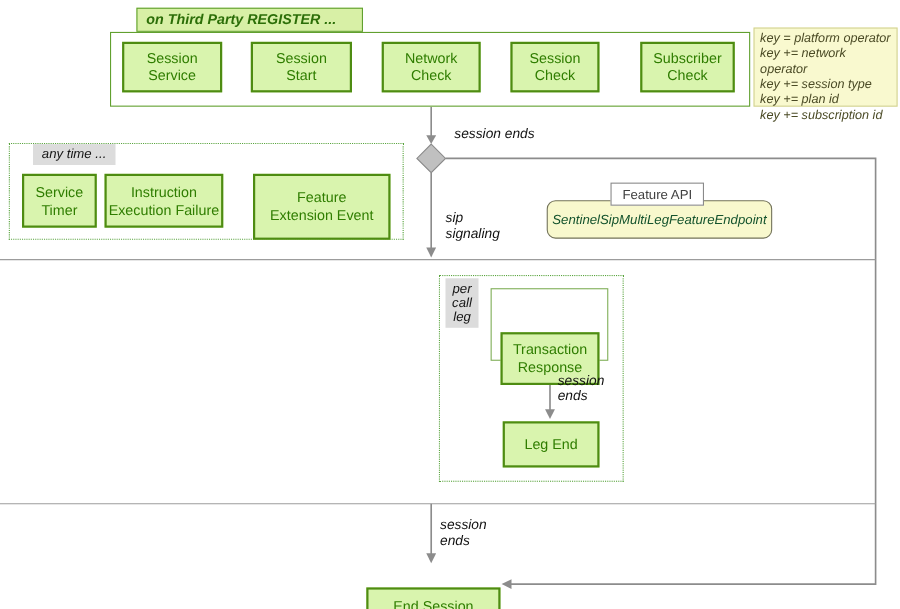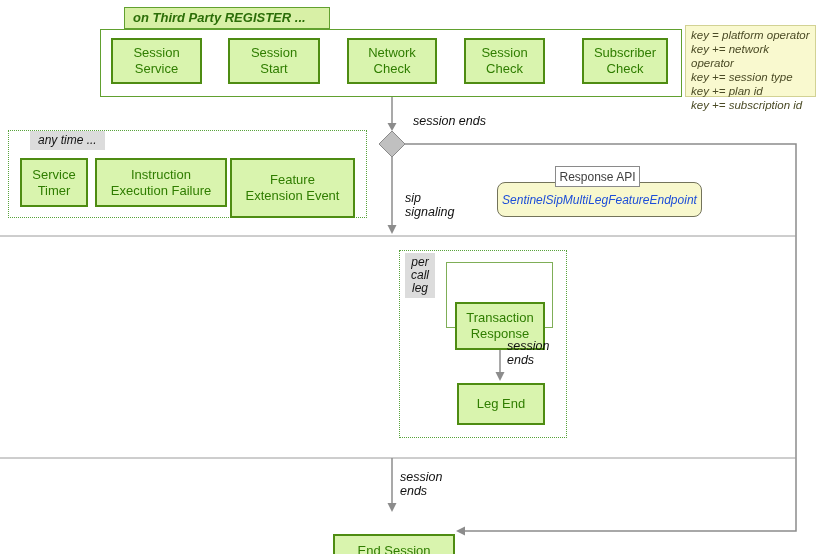--- a/index.html
+++ b/index.html
@@ -25,21 +25,21 @@
   .gray-label{background:#dcdcdc;color:#141414;font-style:italic;
               font-size:12px;line-height:13px;padding:3px 8px;white-space:nowrap;text-align:center;}
   .gray-label span{display:block;}
 
   .edge-label{color:#111;font-style:italic;font-size:12.5px;line-height:14px;}
   .edge-label span{display:block;}
 
   .api-label{background:#ffffff;border:1px solid #8a8a8a;color:#404040;
              font-size:12px;text-align:center;padding:3px 0;}
   .endpoint{background:#f8f8cd;border:1px solid #73735a;border-radius:8px;
-            color:#1d4ed8;font-style:italic;font-size:12px;display:flex;
+            color:#14532d;font-style:italic;font-size:12px;display:flex;
             align-items:center;justify-content:center;white-space:nowrap;}
   .sub-box{border:1px solid #7fae57;background:#ffffff;}
 </style>
 </head>
 <body>
 
 <div class="page">
 
   <svg class="layer" width="818" height="554">
 
@@ -101,37 +101,37 @@
     <div>key += plan id</div>
     <div>key += subscription id</div>
   </div>
 
   <div class="abs dotted" style="left:8px;top:130px;width:359px;height:88px;"></div>
   <div class="abs gray-label" style="left:30px;top:131px;">any time ...</div>
   <div class="abs state" style="left:20px;top:158px;width:68px;height:49px;">
     <span>Service</span>
     <span>Timer</span>
   </div>
-  <div class="abs state" style="left:95px;top:158px;width:132px;height:49px;">
+  <div class="abs state" style="left:95px;top:158px;width:108px;height:49px;">
     <span>Instruction</span>
     <span>Execution Failure</span>
   </div>
   <div class="abs state" style="left:230px;top:158px;width:125px;height:60px;">
     <span>Feature</span>
     <span>Extension Event</span>
   </div>
 
   <div class="abs edge-label" style="left:413px;top:114px;text-align:right;">session ends</div>
   <div class="abs edge-label" style="left:405px;top:191px;">
     <span>sip</span>
     <span>signaling</span>
   </div>
 
   <div class="abs endpoint" style="left:497px;top:182px;width:205px;height:35px;">SentinelSipMultiLegFeatureEndpoint</div>
-  <div class="abs api-label" style="left:555px;top:166px;width:85px;height:21px;">Response API</div>
+  <div class="abs api-label" style="left:555px;top:166px;width:85px;height:21px;">Feature API</div>
 
   <div class="abs dotted" style="left:399px;top:250px;width:168px;height:188px;"></div>
   <div class="abs gray-label" style="left:405px;top:253px;padding:3px 6px;">
     <span>per</span>
     <span>call</span>
     <span>leg</span>
   </div>
   <div class="abs sub-box" style="left:446px;top:262px;width:107px;height:66px;"></div>
   <div class="abs state" style="left:455px;top:271px;width:90px;height:48px;margin-top:31px;">
     <span>Transaction</span>

